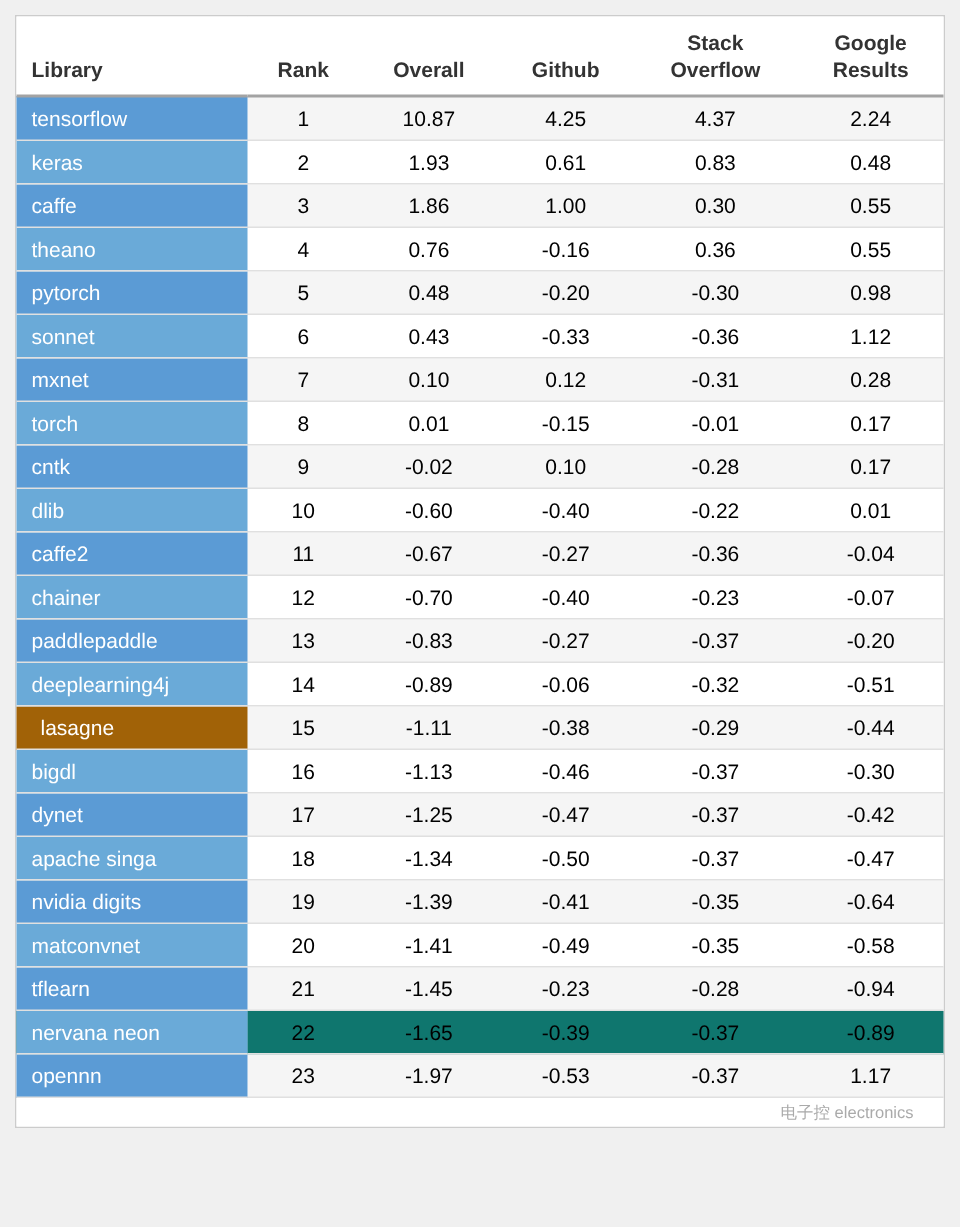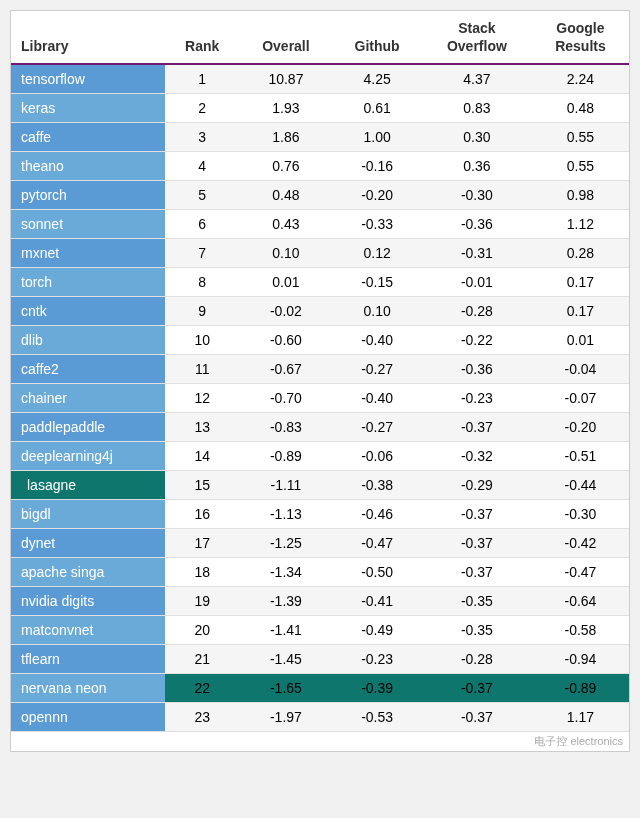--- a/index.html
+++ b/index.html
@@ -28,21 +28,21 @@
       width: 100%;
       border-collapse: collapse;
     }
 
     thead tr th {
       background: white;
       color: #333;
       font-weight: bold;
       text-align: left;
       padding: 8px 10px;
-      border-bottom: 2px solid #701a75;
+      border-bottom: 2px solid #a3a3a3;
       vertical-align: bottom;
       line-height: 1.3;
     }
 
     thead tr th:not(:first-child) {
       text-align: center;
     }
 
     tbody tr td {
       padding: 6px 10px;
@@ -212,21 +212,21 @@
         </tr>
         <tr style="background-color: rgb(255, 255, 255);">
           <td class="lib-name" style="background-color: rgb(106, 170, 216);">deeplearning4j</td>
           <td>14</td>
           <td>-0.89</td>
           <td>-0.06</td>
           <td>-0.32</td>
           <td>-0.51</td>
         </tr>
         <tr style="background-color: rgb(245, 245, 245);">
-          <td class="lib-name" style="background-color: #0f766e; padding-left: 16px;">lasagne</td>
+          <td class="lib-name" style="background-color: #a16207; padding-left: 16px;">lasagne</td>
           <td>15</td>
           <td>-1.11</td>
           <td>-0.38</td>
           <td>-0.29</td>
           <td>-0.44</td>
         </tr>
         <tr style="background-color: rgb(255, 255, 255);">
           <td class="lib-name" style="background-color: rgb(106, 170, 216);">bigdl</td>
           <td>16</td>
           <td>-1.13</td>
@@ -286,17 +286,17 @@
           <td class="lib-name" style="background-color: rgb(91, 155, 213);">opennn</td>
           <td>23</td>
           <td>-1.97</td>
           <td>-0.53</td>
           <td>-0.37</td>
           <td>1.17</td>
         </tr>
       </tbody>
     <tfoot>
       <tr>
-        <td colspan="6" style="text-align:right; font-size:11px; color:#aaa; padding: 2px 6px;">电子控 electronics</td>
+        <td colspan="6" style="text-align:right; font-size:11px; color:#aaa; padding: 2px 20px;">电子控 electronics</td>
       </tr>
     </tfoot>
   </table>
 </div>
 
 </body></html>

